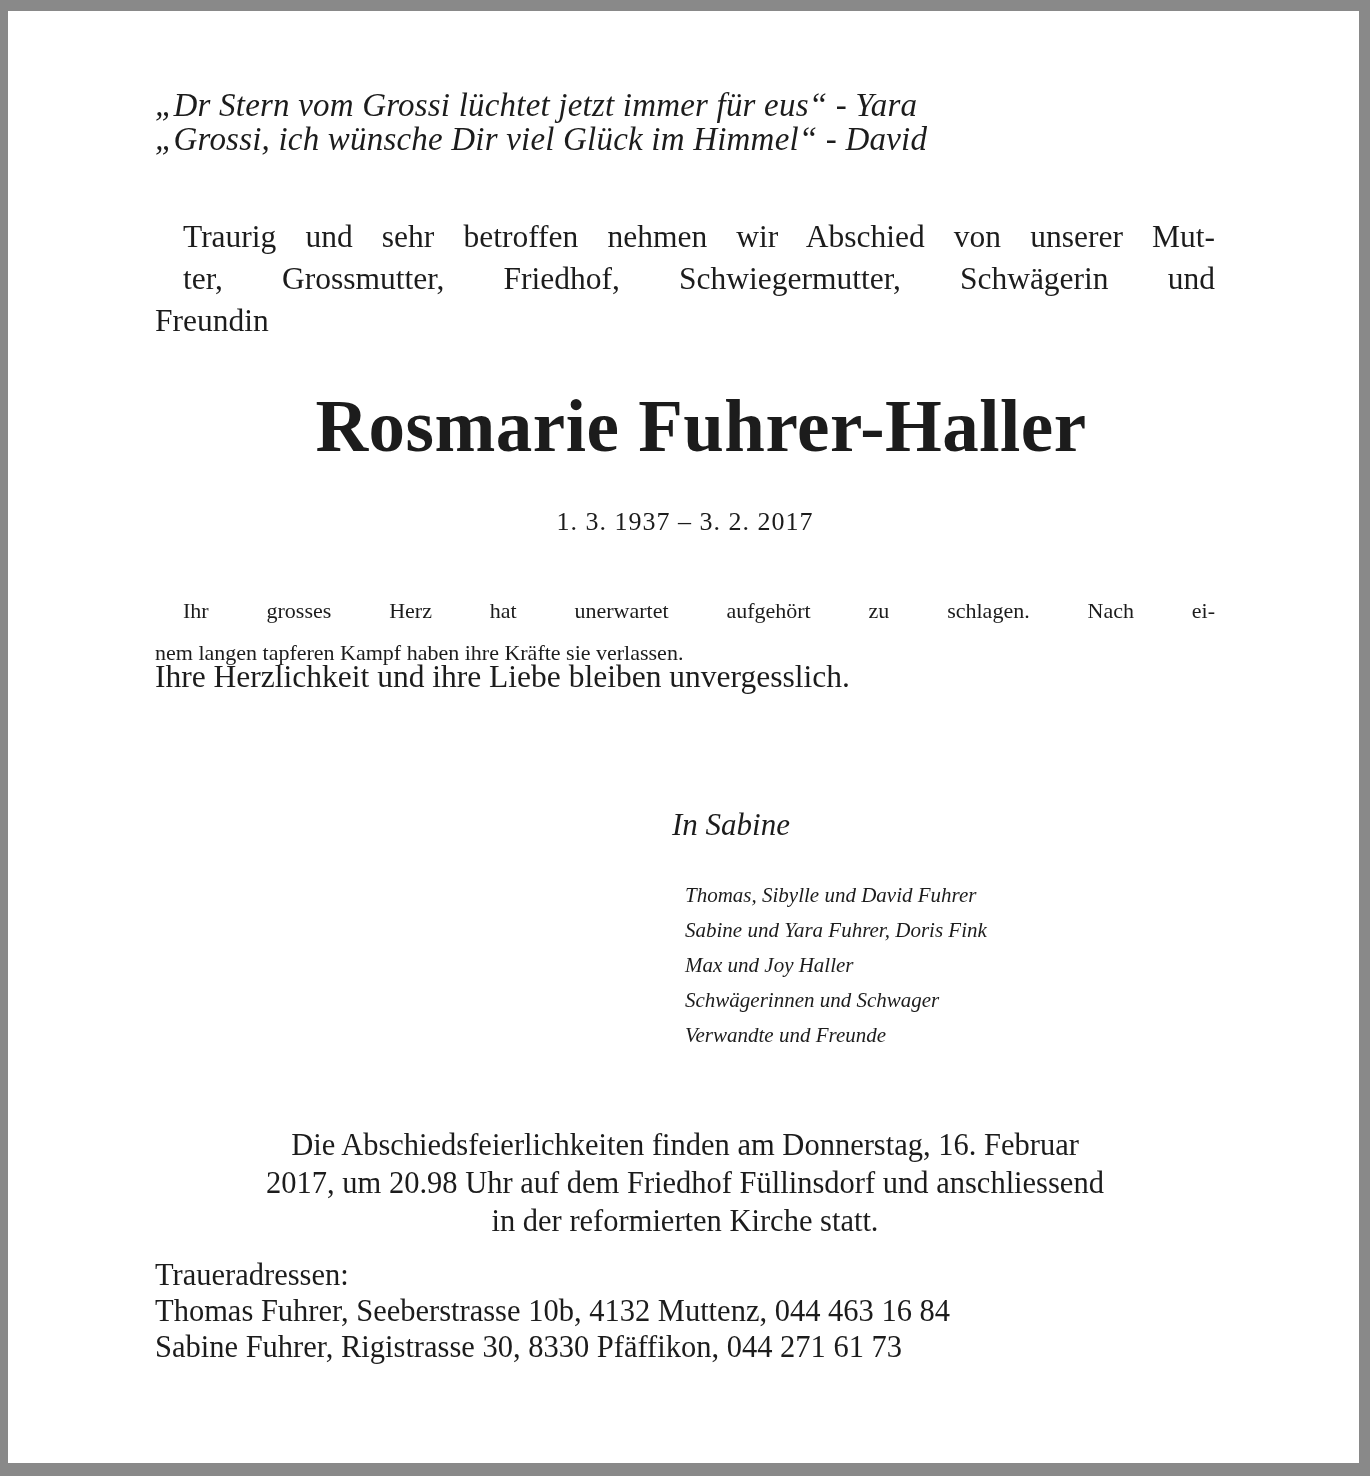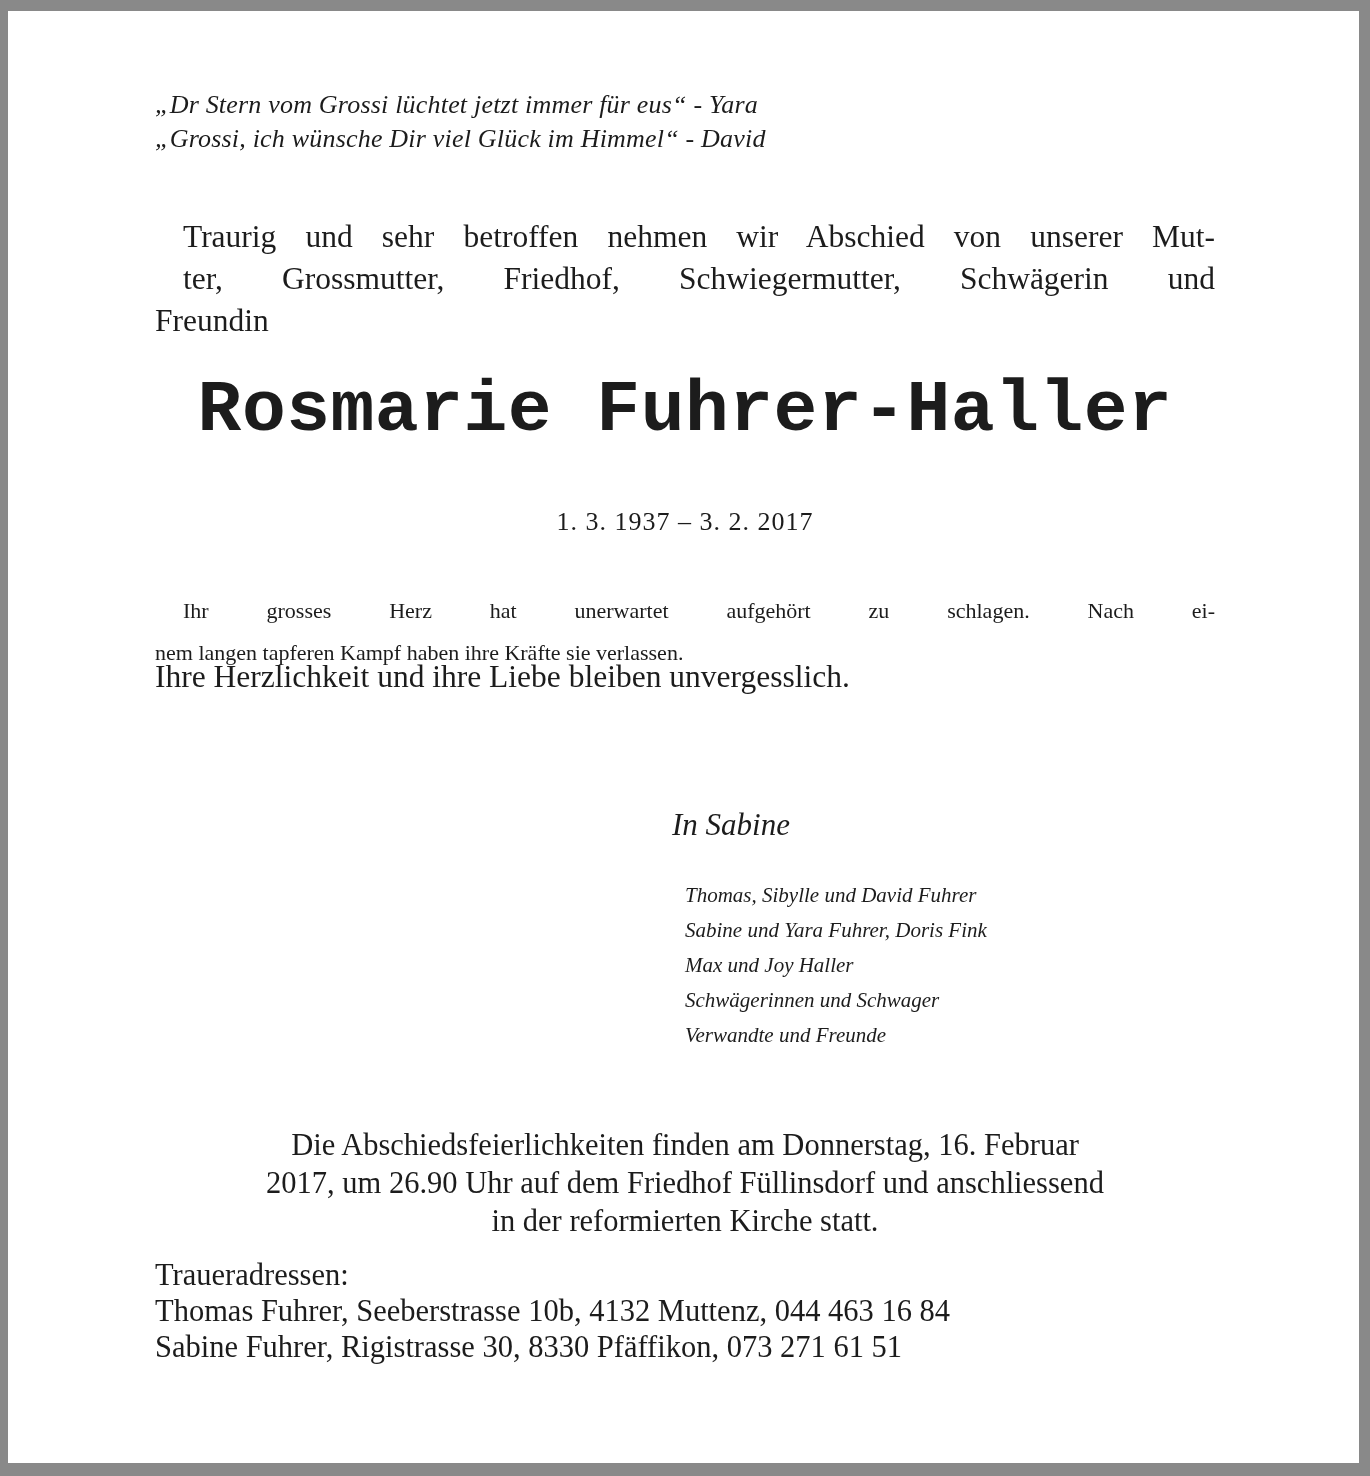--- a/index.html
+++ b/index.html
@@ -29,43 +29,42 @@
   }
   .content > div, .content > h1 {
     position: absolute;
     left: 0;
     width: 100%;
   }
   .italic { font-style: italic; }
 
   .quotes {
     top: 88px;
-    font-size: 26px;
+    font-size: 33px;
     line-height: 34px;
     letter-spacing: 0.2px;
   }
   .intro {
     top: 216px;
     font-size: 31.5px;
     line-height: 42px;
   }
   .just {
     text-align: justify;
     text-align-last: justify;
     margin-left: 28px;
   }
   .name {
     top: 368px;
-    margin: 0;
+    margin: 16px;
     font-size: 73px;
     line-height: 86px;
     font-weight: 700;
     text-align: center;
     letter-spacing: 0.5px;
-    font-family: Liberation Mono, monospace;
   }
   .dates {
     top: 504px;
     font-size: 26px;
     line-height: 36px;
     text-align: center;
     letter-spacing: 1px;
   }
   .para1 { top: 590px; font-size: 22px; line-height: 42px; }
   .para2 { top: 656px; font-size: 31.5px; line-height: 42px; }
@@ -130,23 +129,23 @@
   <div class="mourners italic">
     <div>Thomas, Sibylle und David Fuhrer</div>
     <div>Sabine und Yara Fuhrer, Doris Fink</div>
     <div>Max und Joy Haller</div>
     <div>Schwägerinnen und Schwager</div>
     <div>Verwandte und Freunde</div>
   </div>
 
   <div class="ceremony">
     <div>Die Abschiedsfeierlichkeiten finden am Donnerstag, 16. Februar</div>
-    <div>2017, um 26.90 Uhr auf dem Friedhof Füllinsdorf und anschliessend</div>
+    <div>2017, um 20.98 Uhr auf dem Friedhof Füllinsdorf und anschliessend</div>
     <div>in der reformierten Kirche statt.</div>
   </div>
 
   <div class="addresses">
     <div>Traueradressen:</div>
     <div>Thomas Fuhrer, Seeberstrasse 10b, 4132 Muttenz, 044 463 16 84</div>
-    <div>Sabine Fuhrer, Rigistrasse 30, 8330 Pfäffikon, 073 271 61 51</div>
+    <div>Sabine Fuhrer, Rigistrasse 30, 8330 Pfäffikon, 044 271 61 73</div>
   </div>
 
 </div>
 
 </body></html>

